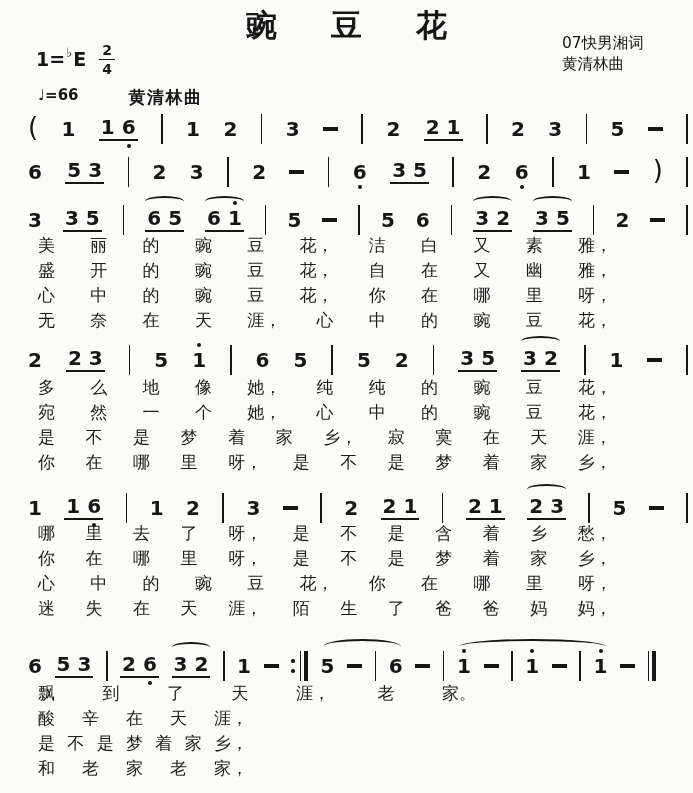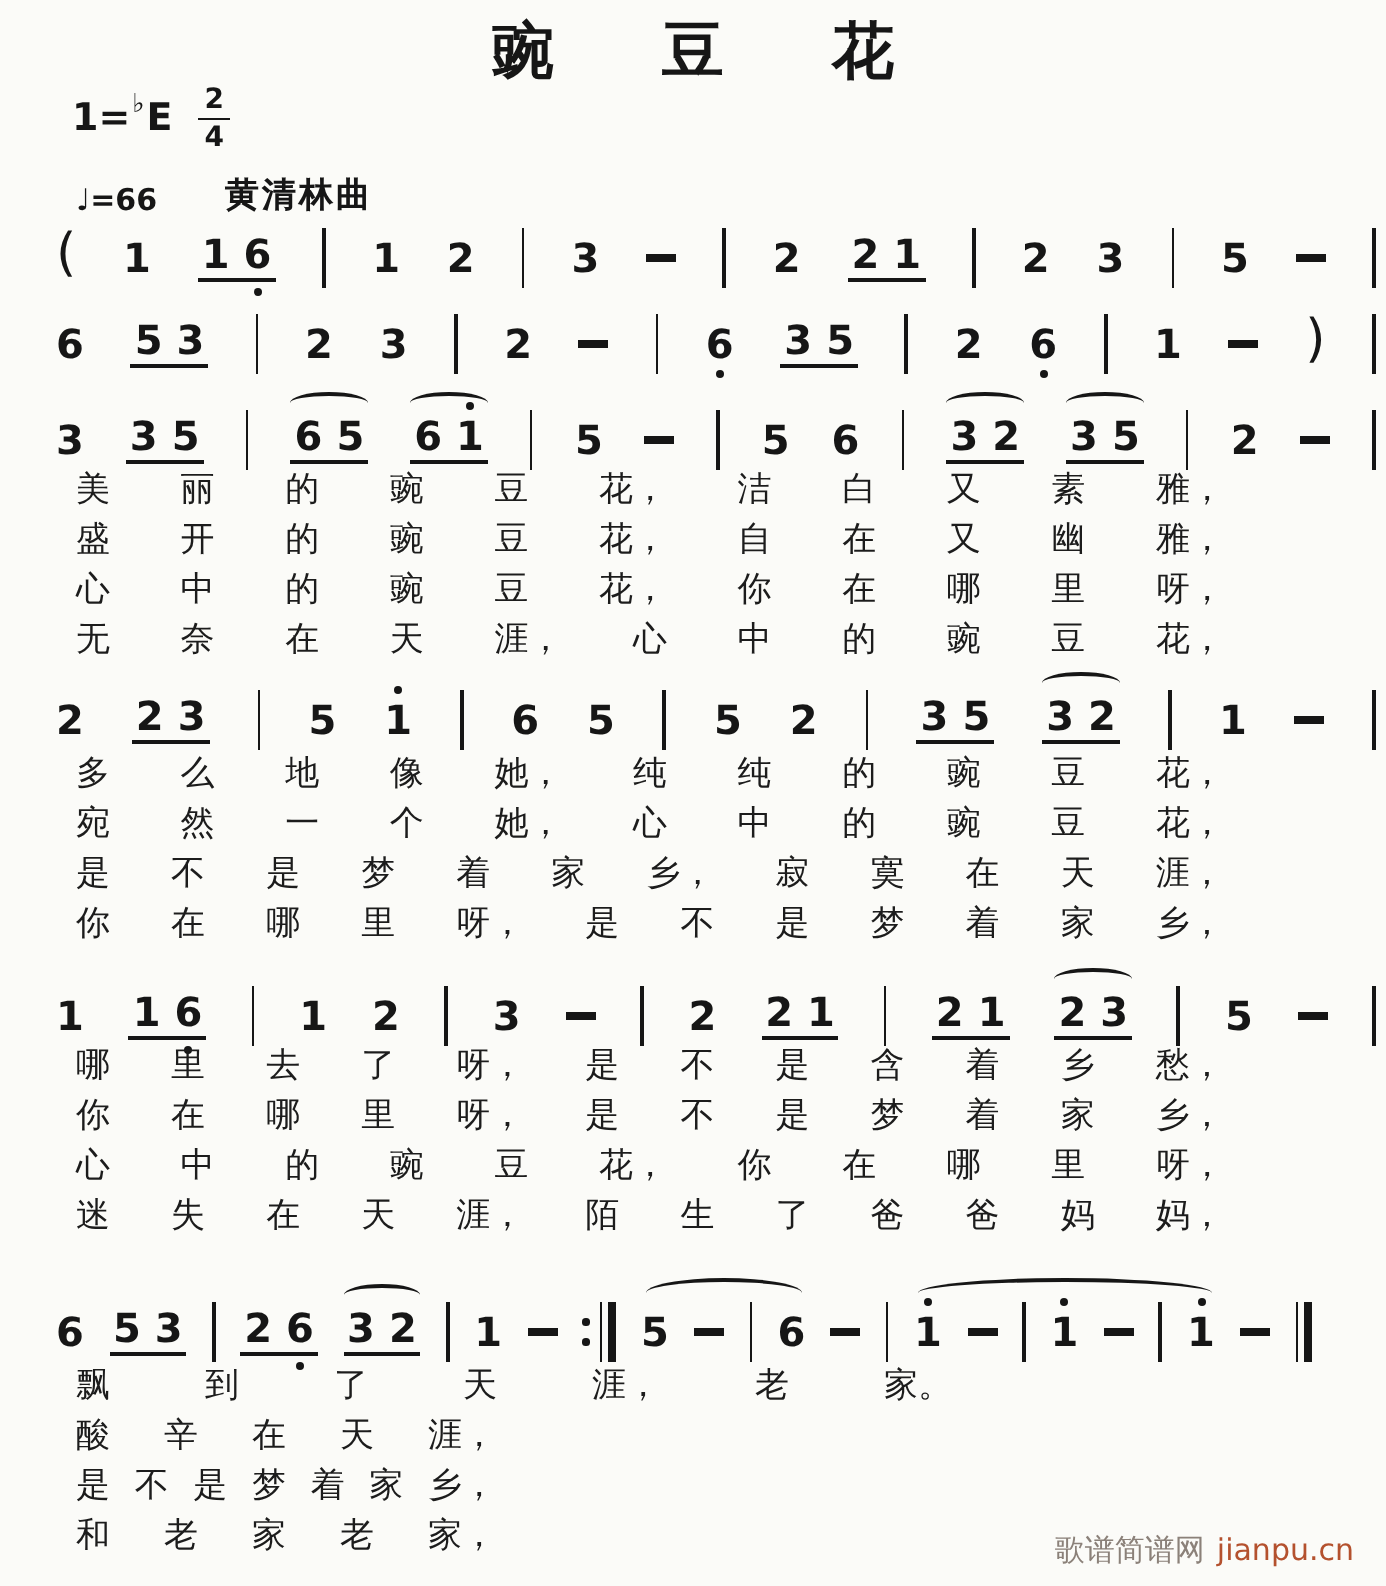--- a/index.html
+++ b/index.html
@@ -17,21 +17,21 @@
   .ts{display:inline-flex;flex-direction:column;align-items:center;font-size:14px;
       line-height:1.15;margin-left:13px;font-weight:bold;}
   .ts-n{border-bottom:1.5px solid #161616;padding:0 3px 1px;}
   .ts-d{padding-top:1px;}
 
   
   .credits{position:absolute;left:562px;top:33px;font-size:15.5px;line-height:21px;}
 
   
   .tempo{position:absolute;left:38px;top:86px;font-size:15px;display:flex;
-         align-items:flex-end;gap:34px;font-weight:bold;}
+         align-items:flex-start;gap:50px;font-weight:bold;}
   .tempo .expr{font-size:17px;letter-spacing:1.5px;}
 
   
   .sys{position:absolute;left:28px;width:660px;height:30px;padding:14px 0 10px;
        display:flex;justify-content:space-between;align-items:center;}
   .sys-0{top:100px}.sys-1{top:143px}.sys-2{top:191px}
   .sys-3{top:331px}.sys-4{top:479px}.sys-5{top:637px;width:628px}
 
   .n{position:relative;font-size:20px;font-weight:bold;line-height:1;display:inline-block;}
   .bm{position:relative;display:inline-flex;gap:7px;border-bottom:2px solid #161616;
@@ -81,20 +81,24 @@
   <div class="keysig">
     <span>1=</span>
       <span class="flat">♭</span>
       <span>E</span>
     <span class="ts">
       <span class="ts-n">2</span>
       <span class="ts-d">4</span>
     </span>
   </div>
 
+  <div class="credits">
+    <div>07快男湘词</div>
+    <div>黄清林曲</div>
+  </div>
 
   <div class="tempo">
     <span>♩=66</span>
     <span class="expr">黄清林曲</span>
   </div>
 
   <div id="systems">
       <div class="sys sys-0">
         <span class="paren">(</span>
         <span class="n">1</span>
@@ -497,17 +501,14 @@
         <div class="lrow">
           <span class="syl">和</span>
           <span class="syl">老</span>
           <span class="syl">家</span>
           <span class="syl">老</span>
           <span class="syl">家，</span>
         </div>
       </div>
     </div>
 
-  <div class="watermark">
-    <span class="wm-site">歌谱简谱网</span><span class="wm-domain">jianpu.cn</span>
-  </div>
 
 </div>
 
 </body></html>

